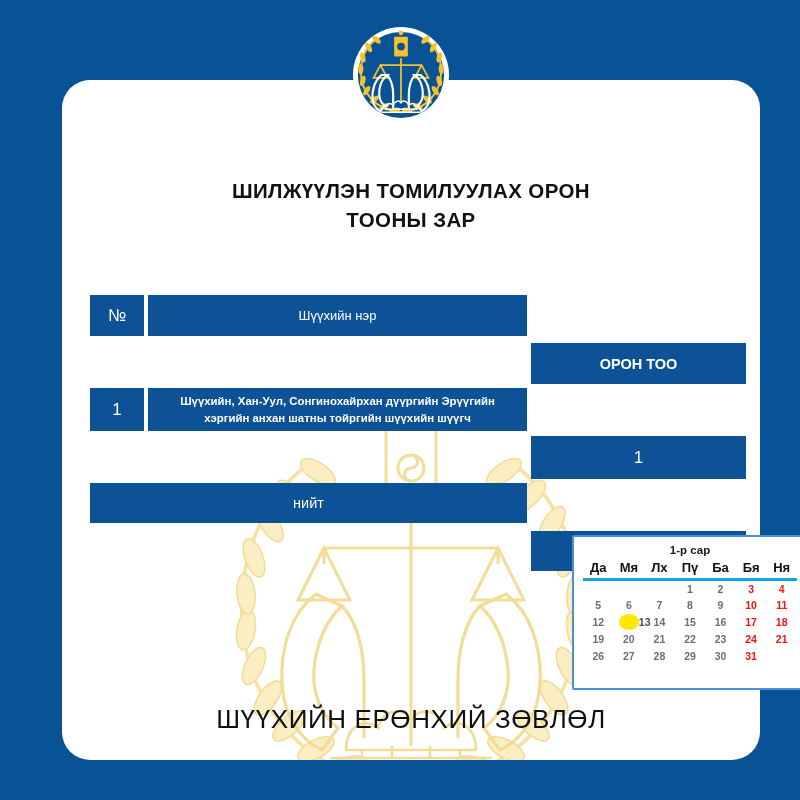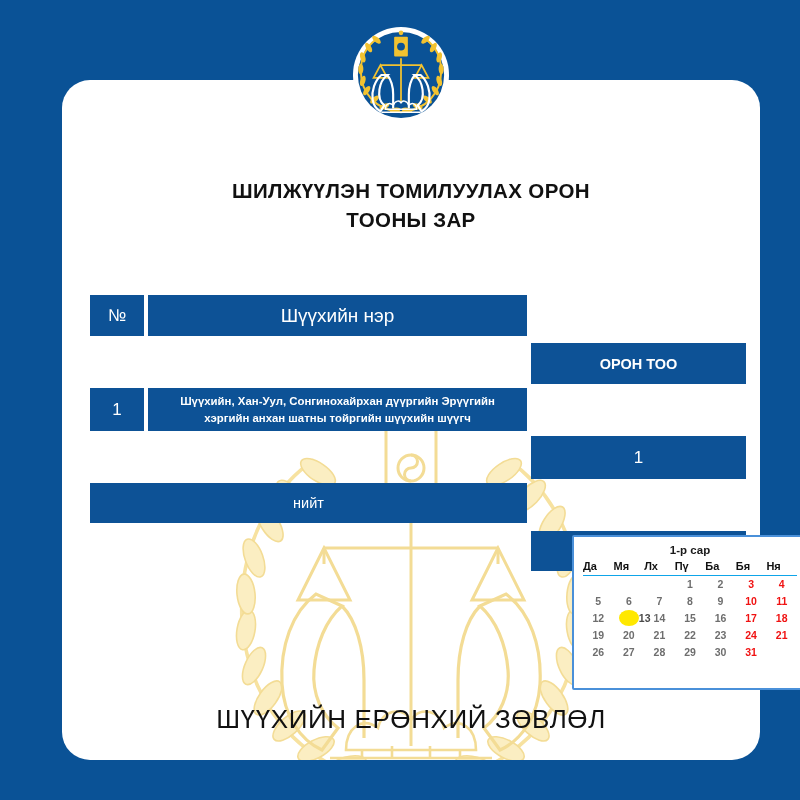--- a/index.html
+++ b/index.html
@@ -74,21 +74,21 @@
     justify-content: center;
     text-align: center;
     padding: 4px 6px;
   }
   .c-num   { width: 54px; }
   .c-name  { flex: 1 1 auto; }
   .c-count { width: 215px; margin-top: 48px; }
 
   .head .cell { height: 41px; font-size: 14.5px; font-weight: bold; }
   .head .c-num { font-size: 17px; font-weight: normal; }
-  .head .c-name { font-weight: normal; font-size: 19px; }
+  .head .c-name { font-weight: normal; font-size: 13px; }
 
   .body .cell { height: 43px; }
   .body .c-num   { font-size: 17px; }
   .body .c-name  { font-size: 11.4px; font-weight: bold; line-height: 1.42; }
   .body .c-count { font-size: 17px; }
 
   .total .cell { height: 40px; }
   .total .c-wide { flex: 1 1 auto; font-size: 14.5px; }
   .total .c-count { font-size: 17px; }
 
@@ -118,26 +118,26 @@
   }
   #cal-title {
     text-align: center;
     font-size: 11.5px;
     font-weight: bold;
     color: #1a1a1a;
     margin-bottom: 4px;
   }
   #cal-table { width: 100%; border-collapse: collapse; }
   #cal-table th {
-    font-size: 11px;
+    font-size: 13px;
     font-weight: bold;
     color: #111111;
     padding-bottom: 3px;
-    border-bottom: 1px solid #0ea5e9;
-    text-align: left;
+    border-bottom: 3px solid #0ea5e9;
+    text-align: center;
   }
   #cal-table td {
     font-size: 10.5px;
     font-weight: bold;
     color: #6e6e6e;
     text-align: center;
     height: 17px;
     width: 14.28%;
   }
   #cal-table td.wk { color: #f01212; }

